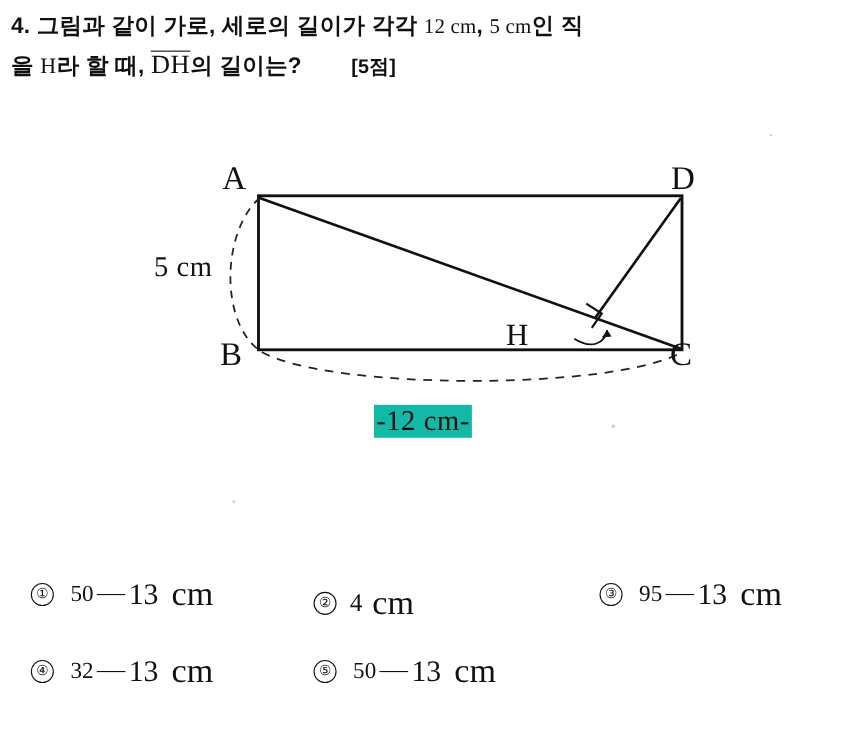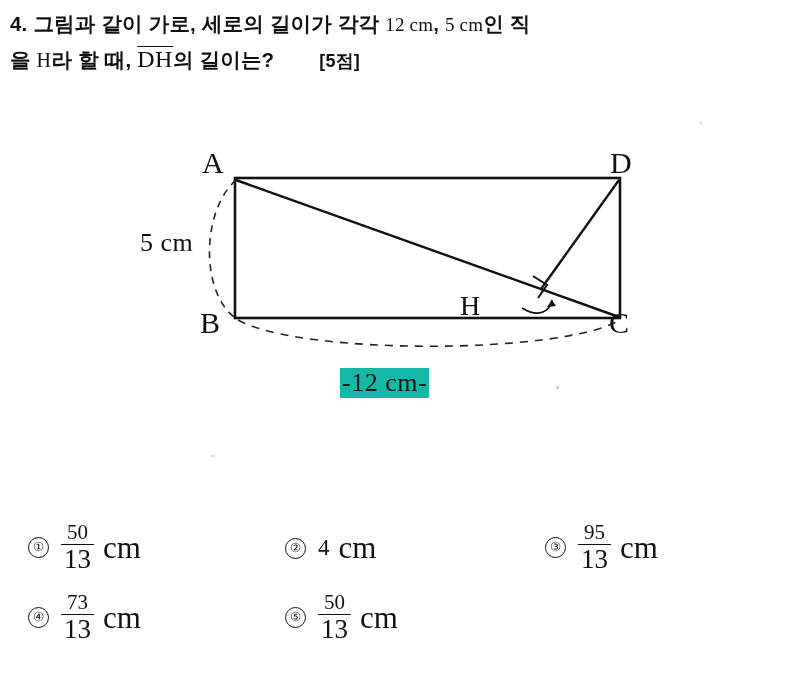--- a/index.html
+++ b/index.html
@@ -138,21 +138,21 @@
     font-family: "Liberation Sans", sans-serif;
     font-size: 12.5px;
     line-height: 19px;
     text-align: center;
     margin-right: 12px;
     color: #111;
     flex: 0 0 auto;
   }
   .frac {
     display: inline-flex;
-    flex-direction: column;
+    flex-direction: row;
     align-items: center;
     justify-content: center;
     line-height: 1.02;
     margin-right: 9px;
     vertical-align: middle;
   }
   .frac .num {
     font-size: 21px;
     padding: 0 3px 1px 3px;
   }
@@ -255,21 +255,21 @@
         <span class="num">95</span>
         <span class="bar"></span>
         <span class="den">13</span>
       </span>
       <span class="unit">cm</span>
     </div>
 
     <div class="choice c4">
       <span class="marker">④</span>
       <span class="frac">
-        <span class="num">73</span>
+        <span class="num">32</span>
         <span class="bar"></span>
         <span class="den">13</span>
       </span>
       <span class="unit">cm</span>
     </div>
 
     <div class="choice c5">
       <span class="marker">⑤</span>
       <span class="frac">
         <span class="num">50</span>

